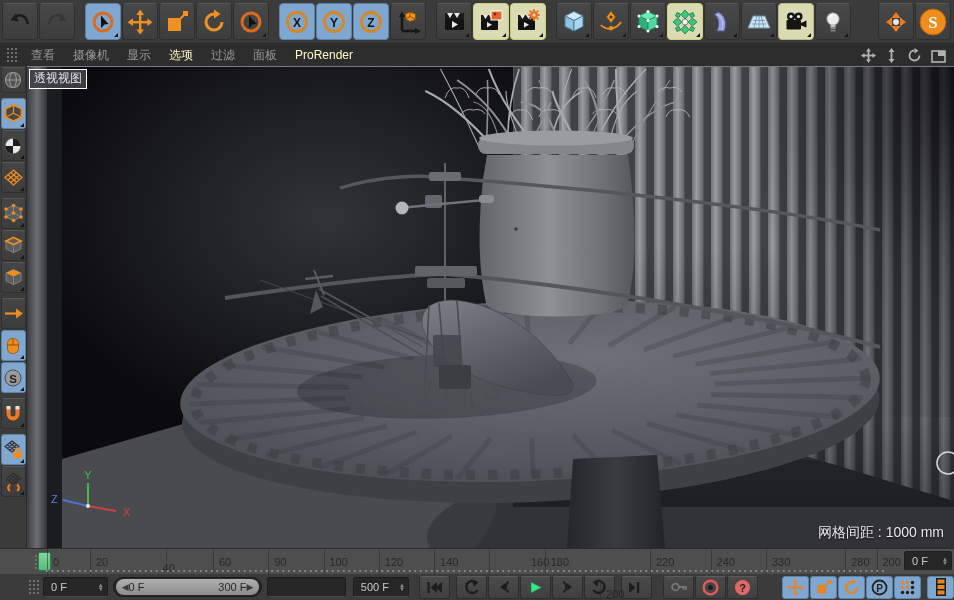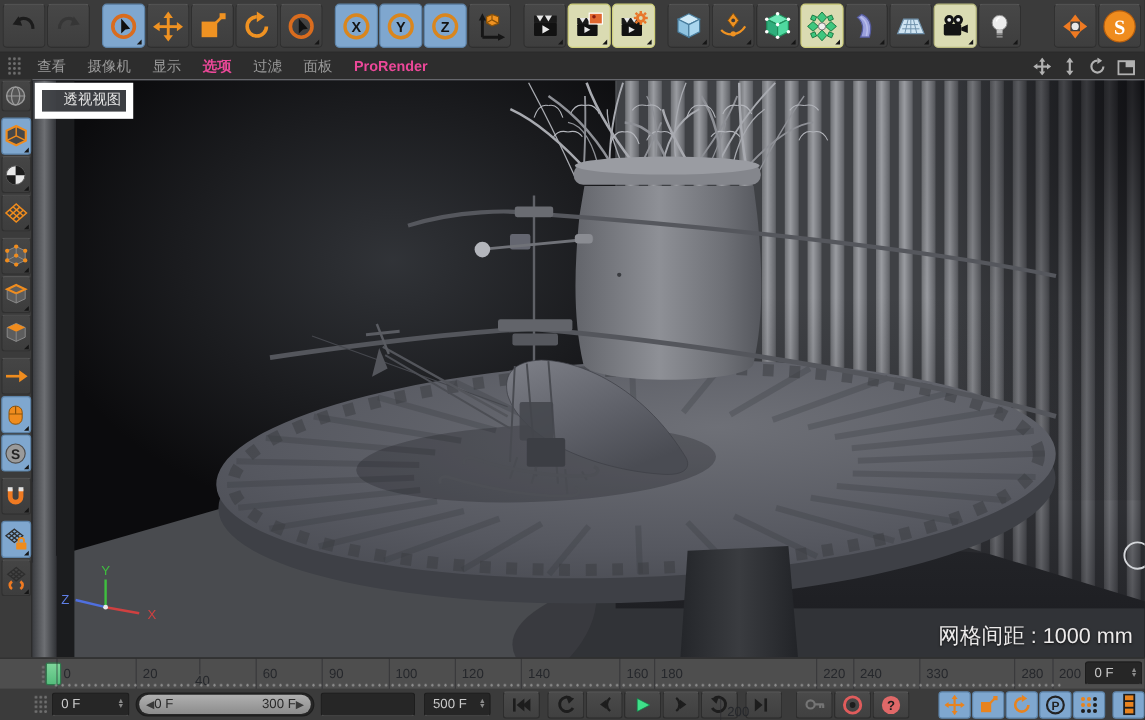--- a/index.html
+++ b/index.html
@@ -17,38 +17,38 @@
   .tbtn.dis svg{opacity:.38;}
   .tbtn.fly::after{content:"";position:absolute;right:2px;bottom:2px;border-left:4px solid transparent;border-bottom:4px solid #161616;}
   .tgap{width:9px;flex:none;}
   .tright{margin-left:auto;display:flex;}
 
   
   .menubar{height:22px;background:#2d2d2d;display:flex;align-items:center;font-size:12px;color:#9a9a9a;flex:none;}
   .grip{width:12px;height:16px;margin:0 4px 0 6px;flex:none;
     background-image:radial-gradient(circle,#6f6f6f 1px,transparent 1.3px);background-size:4px 4px;}
   .mitem{padding:0 9px;cursor:default;}
-  .mitem.hl{color:#ec4899;font-weight:bold;}
+  .mitem.hl{color:#fef9c3;}
   .mviews{margin-left:auto;display:flex;align-items:center;gap:9px;padding-right:8px;}
   .mviews svg{display:block;}
 
   
   .main{display:flex;flex:none;height:482px;}
   .sidebar{width:27px;background:#3b3b3b;display:flex;flex-direction:column;align-items:center;padding-top:1px;box-sizing:border-box;border-right:1px solid #2a2a2a;}
   .sbtn{width:25px;height:31px;flex:none;background:linear-gradient(#454545,#3d3d3d);border:1px solid #303030;border-top-color:#565656;
     border-radius:3px;margin-bottom:1px;display:flex;align-items:center;justify-content:center;box-sizing:border-box;position:relative;}
   .sbtn.sel{background:#7fa7cf;border-color:#5d83a8;}
   .sbtn.fly::after{content:"";position:absolute;right:1px;bottom:1px;border-left:4px solid transparent;border-bottom:4px solid #161616;}
   .sgap{height:4px;flex:none;}
 
   .viewport{position:relative;width:927px;height:482px;background:#101013;border-top:1px solid #7a7c80;box-sizing:border-box;}
   .viewport>svg{display:block;}
-  .vplabel{position:absolute;top:2px;left:2px;background:rgba(64,66,70,.92);border:6px solid #ffffff;
-    color:#e2e2e2;font-size:12px;padding:0 4px 1px 18px;}
-  .gridlabel{position:absolute;right:10px;bottom:6px;color:#eceaea;font-size:18px;text-shadow:0 1px 2px rgba(0,0,0,.8);}
+  .vplabel{position:absolute;top:2px;left:2px;background:rgba(64,66,70,.92);border:1px solid #ffffff;
+    color:#e2e2e2;font-size:12px;padding:0 4px 1px 4px;}
+  .gridlabel{position:absolute;right:10px;bottom:6px;color:#eceaea;font-size:14px;text-shadow:0 1px 2px rgba(0,0,0,.8);}
 
   
   .ruler{height:26px;background:#4e4e4e;position:relative;flex:none;border-top:1px solid #2c2c2c;box-sizing:border-box;}
   .ruler .grip{position:absolute;left:28px;top:5px;}
   .marker{position:absolute;left:38px;top:3px;width:13px;height:19px;background:linear-gradient(#7ed69b,#55bd7c);border:1px solid #2d7c4d;border-radius:2px;box-sizing:border-box;}
   .tick{position:absolute;top:0;height:25px;display:flex;align-items:center;}
   .tick i{width:1px;height:25px;background:rgba(42,42,46,.55);}
   .tick span{margin-left:5px;font-size:11px;color:#26282c;}
   .dots{position:absolute;left:44px;right:70px;bottom:1px;height:4px;
     background-image:radial-gradient(circle,#8b8b8b .9px,transparent 1.2px);background-size:5.5px 4px;}
@@ -652,21 +652,21 @@
   </div>
 
   <div class="ruler">
     <div class="grip"></div>
     <div class="marker"></div>
     <div id="ticks">
         <div class="tick" style="left: 47px;">
           <i></i>
           <span>0</span>
         </div>
-        <div class="tick" style="left: 113px;">
+        <div class="tick" style="left: 90px;">
           <i></i>
           <span>20</span>
         </div>
         <div class="tick" style="left: 157.6px; flex-direction: column;">
           <i></i>
           <span>40</span>
         </div>
         <div class="tick" style="left: 212.9px; text-align: center;">
           <i></i>
           <span>60</span>
@@ -680,33 +680,33 @@
           <span>100</span>
         </div>
         <div class="tick" style="left: 378.8px;">
           <i></i>
           <span>120</span>
         </div>
         <div class="tick" style="left: 434.1px;">
           <i></i>
           <span>140</span>
         </div>
-        <div class="tick" style="left: 516px;">
+        <div class="tick" style="left: 489px; gap: 36px;">
           <i></i>
           <span>160</span>
         </div>
         <div class="tick" style="left: 544.7px;">
           <i></i>
           <span>180</span>
         </div>
         <div class="tick" style="left: 600px; margin-top: 32px;">
           <i></i>
           <span>200</span>
         </div>
-        <div class="tick" style="left: 680px;">
+        <div class="tick" style="left: 650px;">
           <i></i>
           <span>220</span>
         </div>
         <div class="tick" style="left: 710.6px;">
           <i></i>
           <span>240</span>
         </div>
         <div class="tick" style="left: 765.9px;">
           <i></i>
           <span>330</span>

